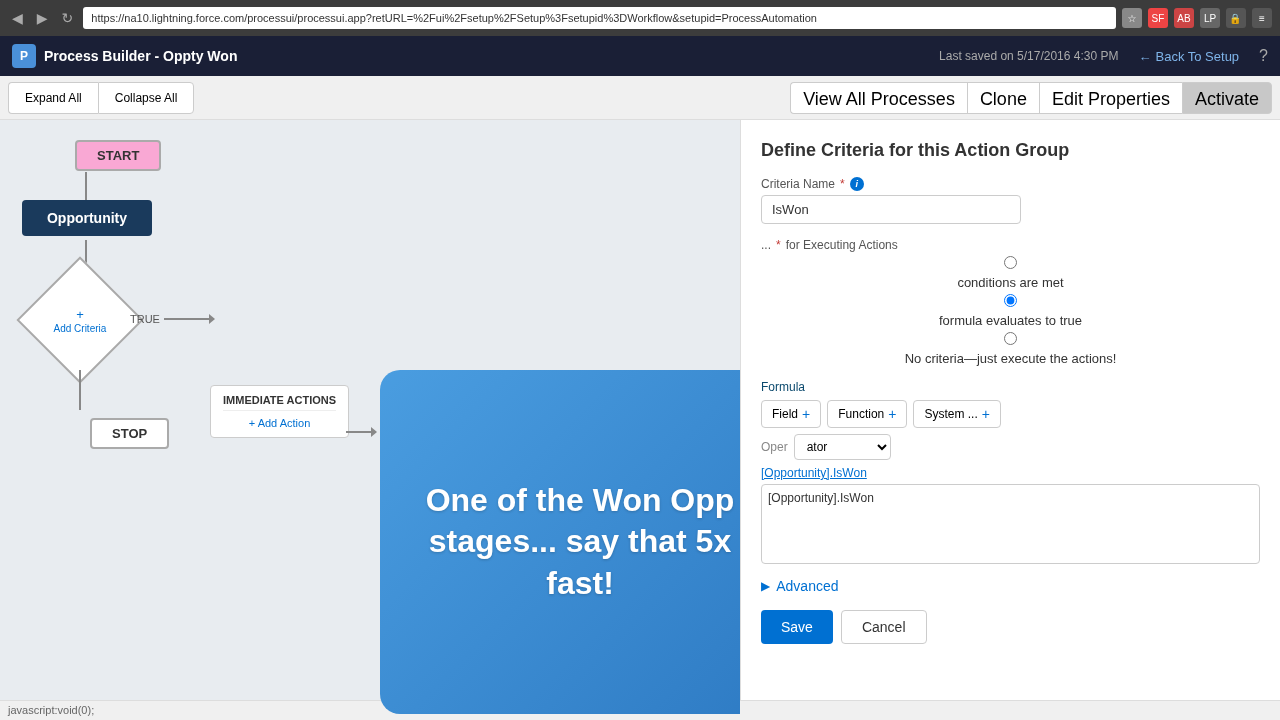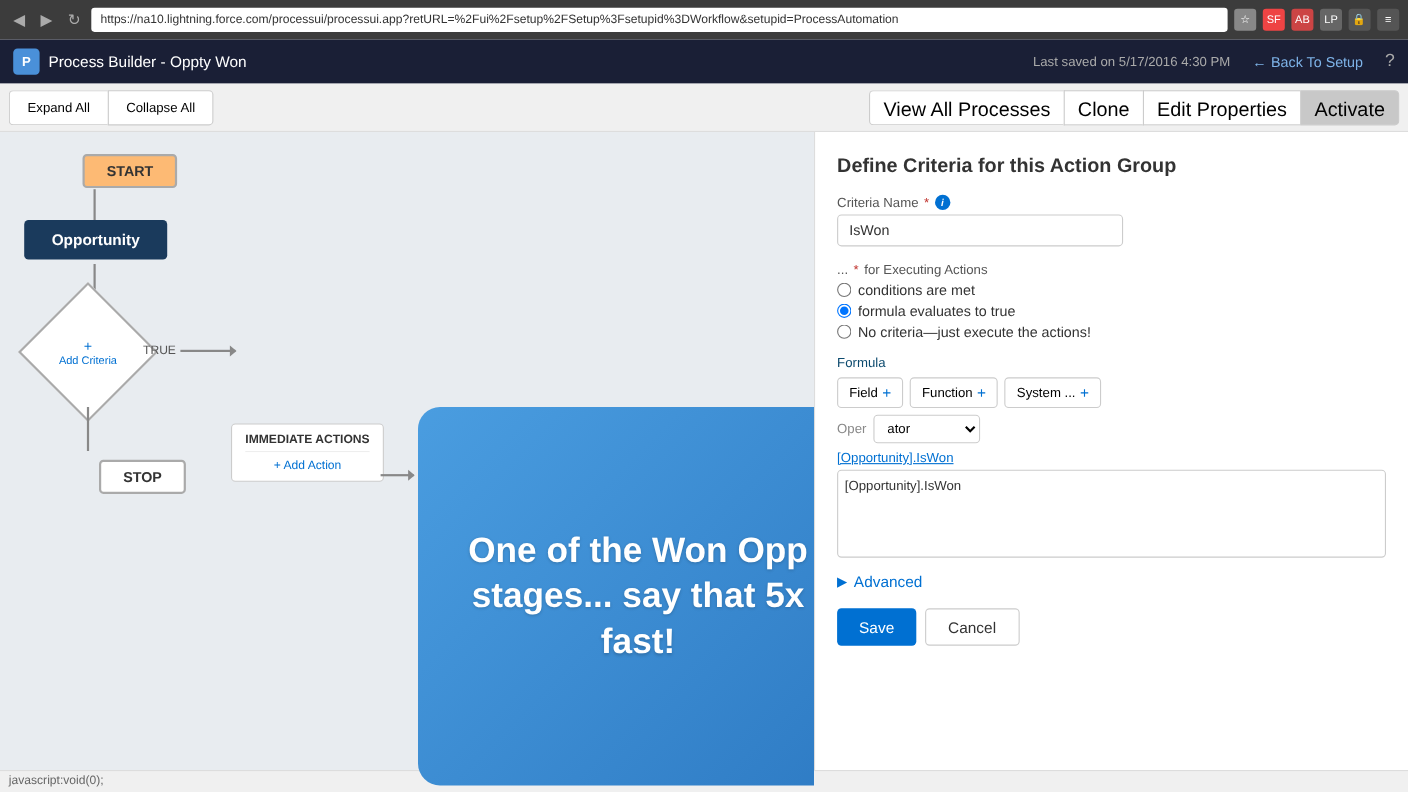--- a/index.html
+++ b/index.html
@@ -65,21 +65,21 @@
       border-radius: 4px;
       margin-right: 8px;
       display: flex;
       align-items: center;
       justify-content: center;
       font-size: 12px;
       font-weight: bold;
     }
     .app-title {
       font-size: 14px;
-      font-weight: 400;
+      font-weight: 700;
       color: white;
       flex: 1;
     }
     .app-saved {
       font-size: 12px;
       color: #aaa;
       margin-right: 20px;
     }
     .back-to-setup {
       display: flex;
@@ -164,21 +164,21 @@
 
     
     .canvas {
       flex: 1;
       background: #e8ecf0;
       position: relative;
       overflow: hidden;
     }
 
     .start-node {
-      background: #fdba74;
+      background: #f9a8d4;
       border: 2px solid #aaa;
       border-radius: 4px;
       padding: 6px 20px;
       font-size: 13px;
       font-weight: 600;
       color: #333;
       margin-left: 20px;
     }
 
     .opportunity-node {
@@ -342,20 +342,21 @@
       gap: 4px;
       margin-bottom: 10px;
     }
 
     .radio-option {
       display: flex;
       align-items: center;
       gap: 6px;
       font-size: 13px;
       color: #333;
+      flex-direction: column;
     }
 
     .formula-section {
       margin-top: 10px;
     }
 
     .formula-label {
       font-size: 12px;
       color: #0c4a6e;
       margin-bottom: 6px;

